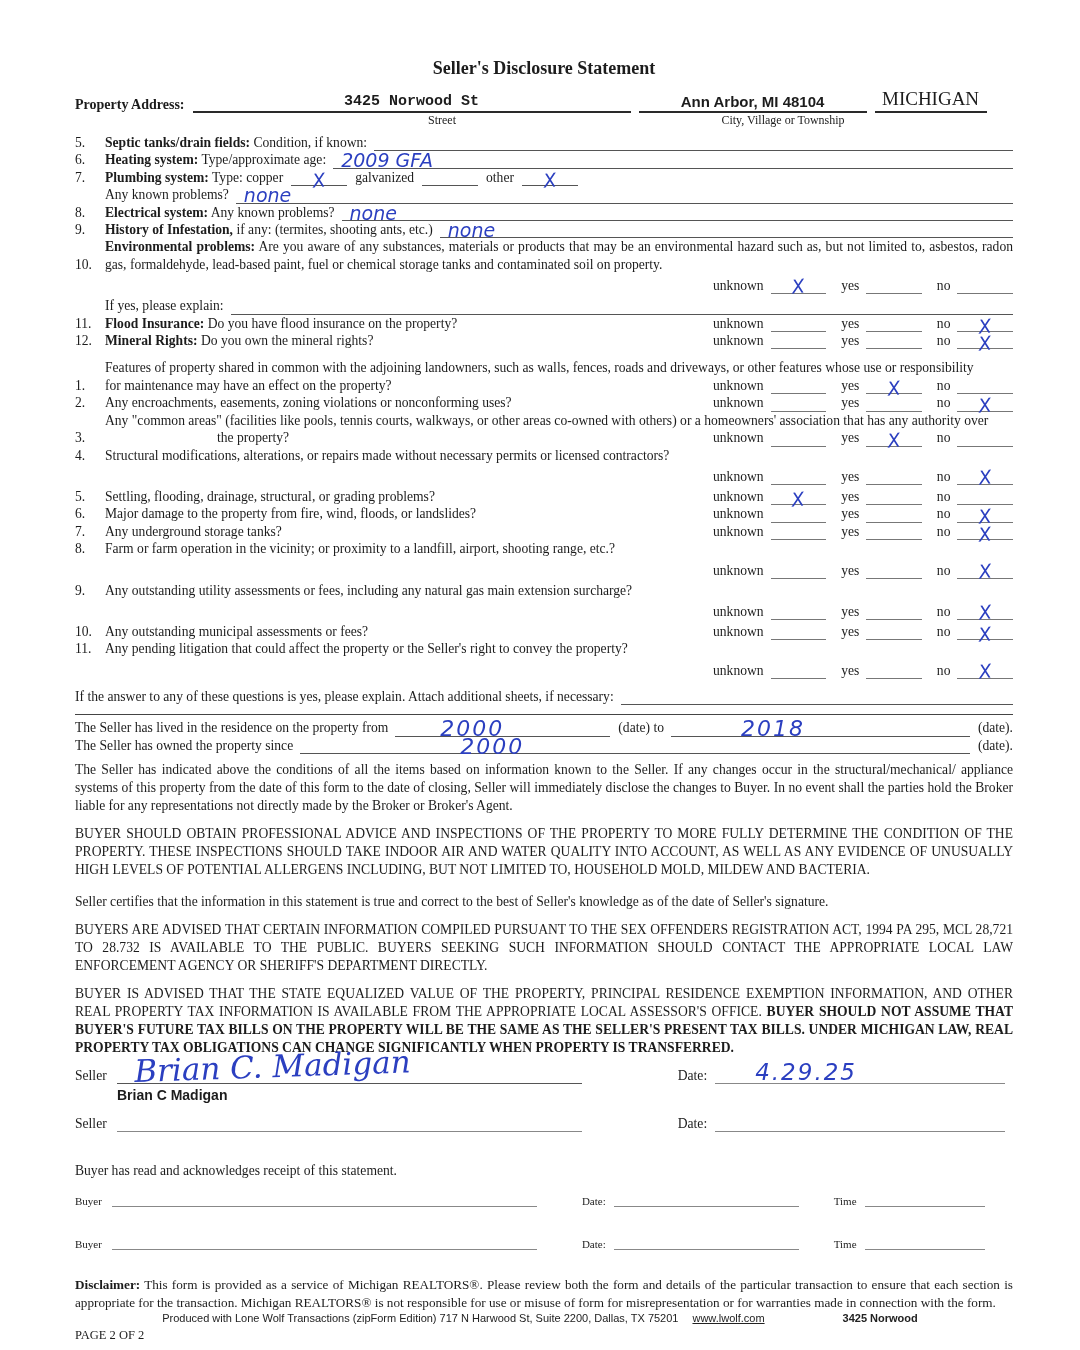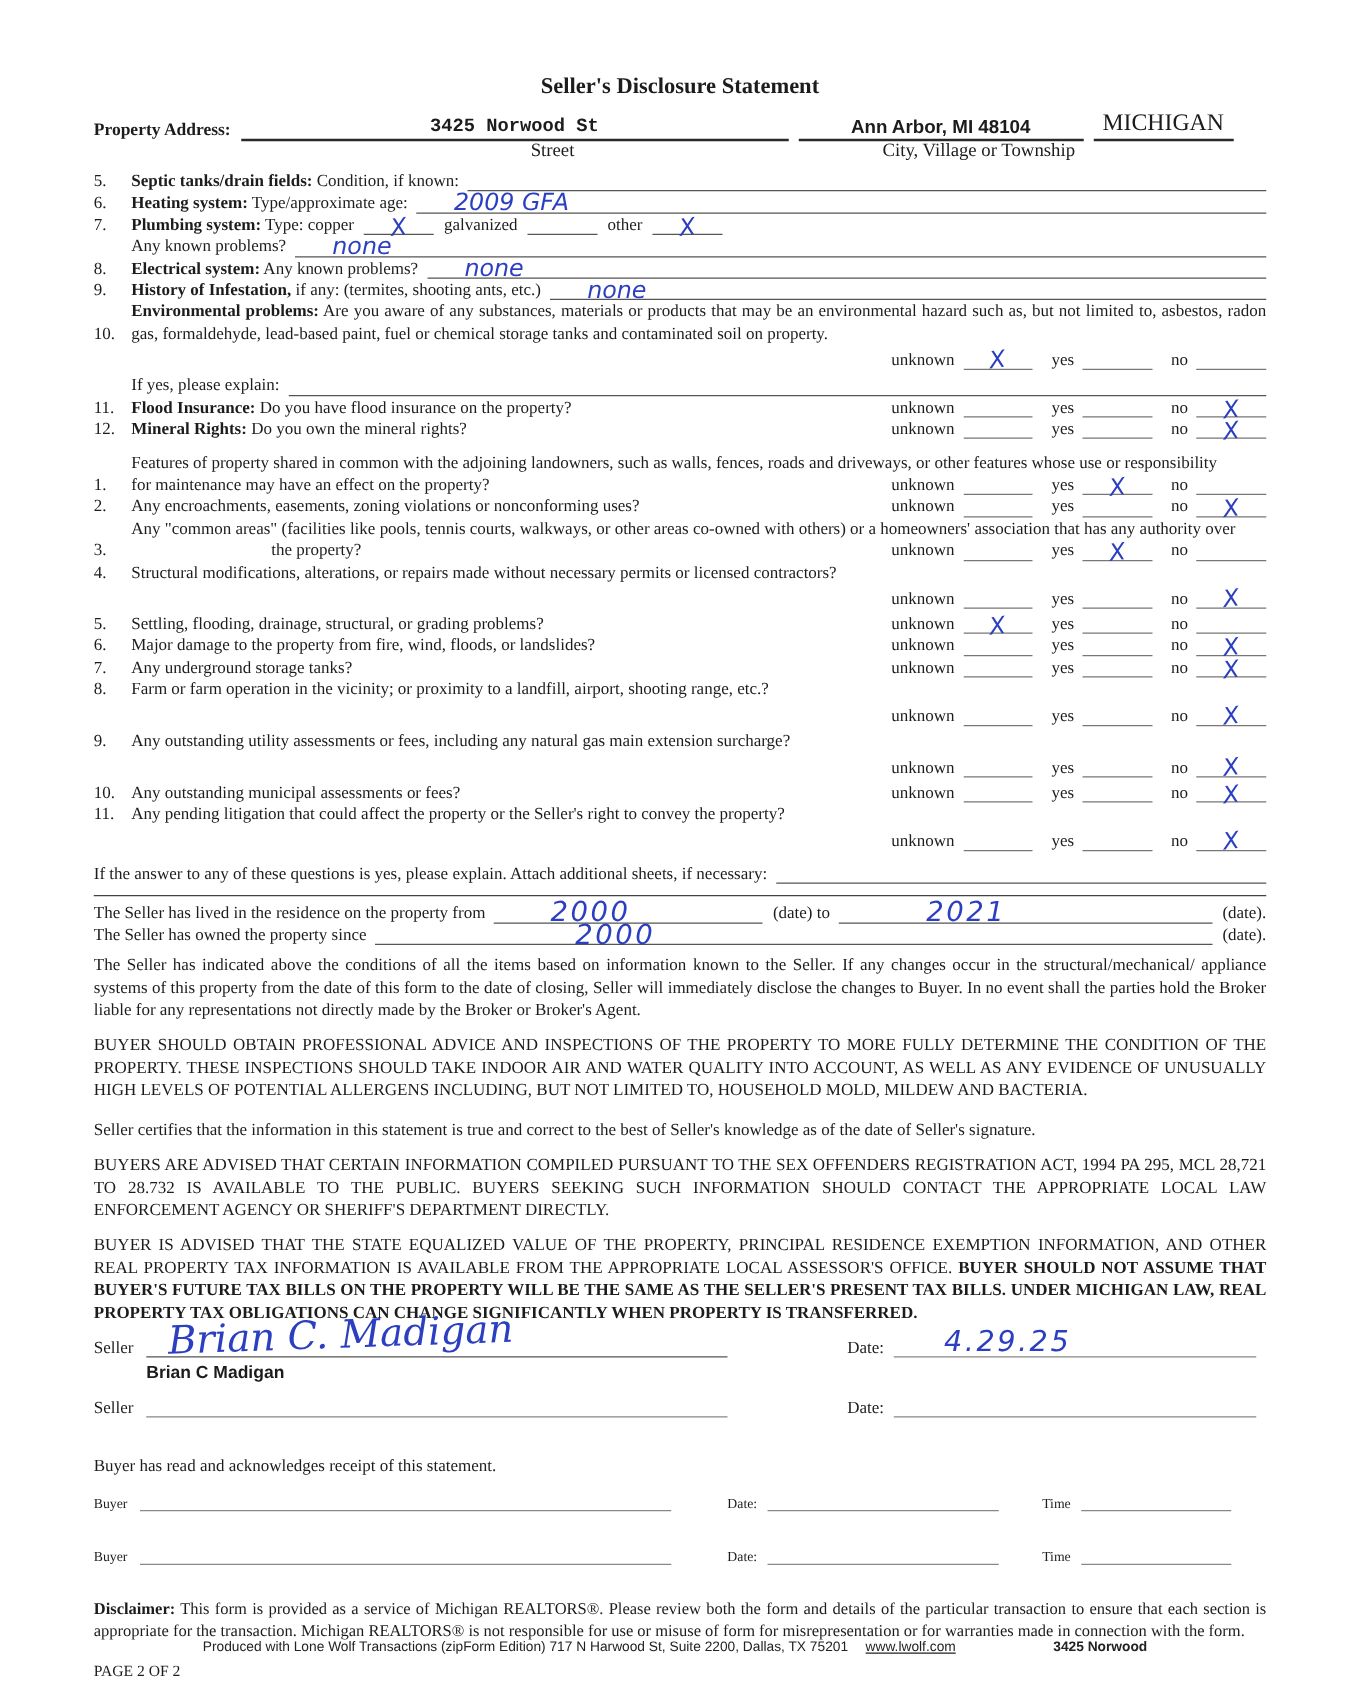--- a/index.html
+++ b/index.html
@@ -11,35 +11,35 @@
 
   .title { text-align:center; font-weight:bold; font-size:18px; margin:0 0 9px 0; }
 
   
   .addr { display:flex; align-items:flex-end; font-size:14px; }
   .addr .lab { font-weight:bold; flex:none; padding-right:8px; white-space:nowrap; }
   .cell { border-bottom:2px solid #2a2a2a; text-align:center; padding-bottom:1px; }
   .addr-street { flex:none; width:438px; font-family:Liberation Mono, monospace; font-weight:bold; font-size:15px; }
   .addr-city   { flex:none; width:228px; margin-left:8px; font-family:"Liberation Sans",sans-serif; font-weight:bold; font-size:15px; }
   .addr-state  { flex:none; width:112px; margin-left:8px; font-size:19px; }
-  .addr-caps { display:flex; font-size:15px; margin-bottom:6px; }
+  .addr-caps { display:flex; font-size:12px; margin-bottom:6px; }
   .cap1 { width:438px; margin-left:148px; text-align:center; }
   .cap2 { width:228px; margin-left:8px; text-align:center; }
 
   
   .q { display:flex; font-size:13.6px; line-height:17.4px; align-items:flex-end; }
   .qn { flex:none; width:30px; }
   .qt { flex:none; white-space:nowrap; }
   .qt-flex { flex:1; text-align:justify; }
   .b { font-weight:bold; }
 
   .fline { flex:1; border-bottom:1.4px solid #555; position:relative; margin-left:7px; height:15px; }
   .sline { flex:none; border-bottom:1.4px solid #555; position:relative; margin:0 8px; height:15px; width:56px; }
   .hw { color:#2b3fc0; font-family:"DejaVu Sans",sans-serif; font-style:italic; font-size:19px; }
-  .fline .hw { position:absolute; left:30px; bottom:-2px; white-space:nowrap; }
+  .fline .hw { position:absolute; left:8px; bottom:-2px; white-space:nowrap; }
   .mark { position:absolute; left:50%; bottom:-4px; transform:translateX(-50%) rotate(-7deg);
           color:#2b3fc0; font-style:italic; font-weight:normal; font-size:19px;
           font-family:"DejaVu Sans",sans-serif; }
 
   
   .ans { display:flex; align-items:flex-end; width:300px; flex:none; font-size:13.6px; }
   .al { flex:none; padding-right:7px; }
   .gap { padding-left:15px; }
   .aln { flex:1; border-bottom:1.4px solid #777; position:relative; height:14px; }
   .ans-below { display:flex; justify-content:flex-end; margin:5px 0 3px 0; }
@@ -453,21 +453,21 @@
 
   <div class="rule"></div>
 
   <div class="q">
     <span class="qt">The Seller has lived in the residence on the property from</span>
     <span class="fline" style="max-width:215px">
           <span class="hw" style="left:45px; font-size:22px; letter-spacing:2px;">2000</span>
         </span>
     <span class="qt" style="padding-left:8px">(date) to</span>
     <span class="fline">
-          <span class="hw" style="left:70px; font-size:22px; letter-spacing:2px;">2021</span>
+          <span class="hw" style="left:70px; font-size:22px; letter-spacing:2px;">2018</span>
         </span>
     <span class="qt" style="padding-left:8px">(date).</span>
   </div>
   <div class="q">
     <span class="qt">The Seller has owned the property since</span>
     <span class="fline">
           <span class="hw" style="left:160px; font-size:22px; letter-spacing:2px;">2000</span>
         </span>
     <span class="qt" style="padding-left:8px">(date).</span>
   </div>

